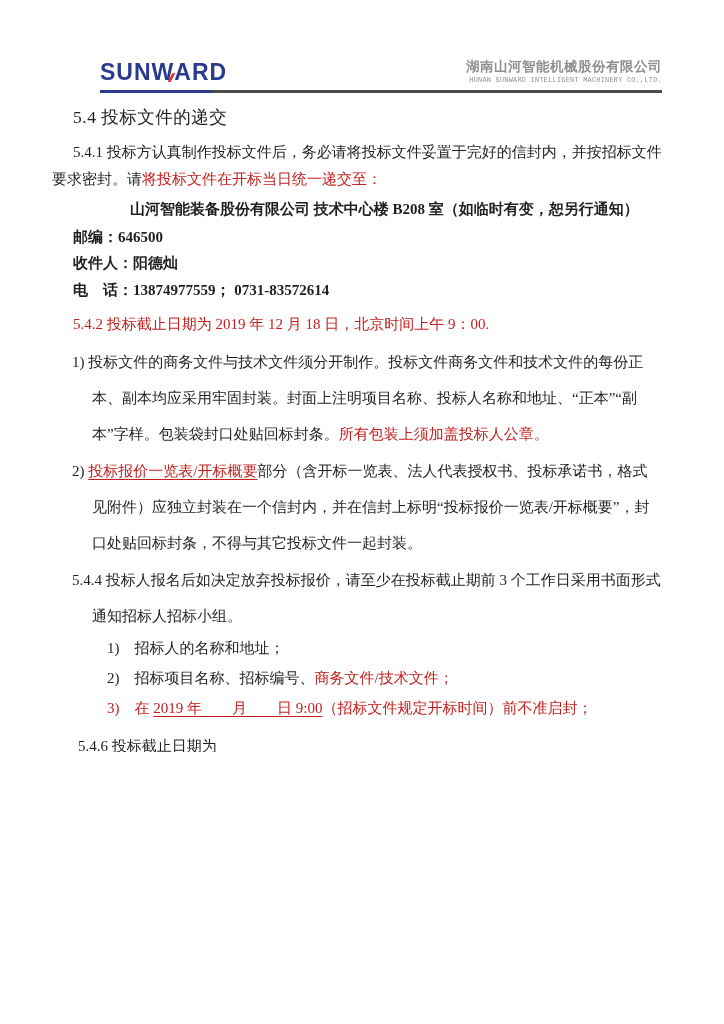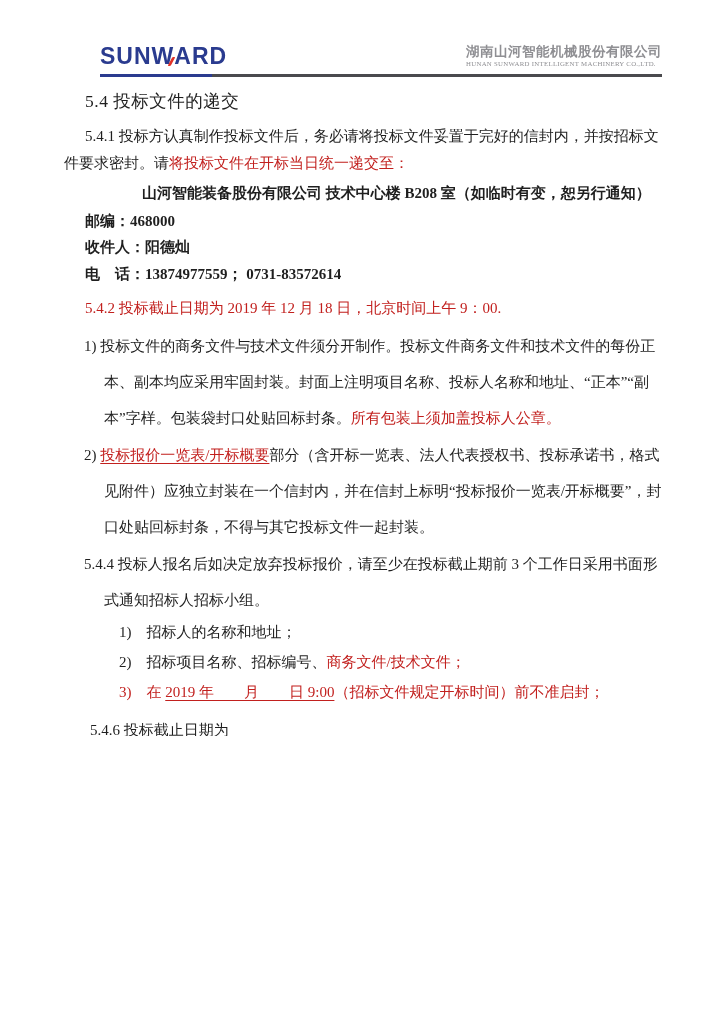--- a/index.html
+++ b/index.html
@@ -8,21 +8,21 @@
     --brand-blue:#2a3b8f;
     --brand-red:#e13228;
     --rule-gray:#4a4a4e;
     --company-gray:#8f8f93;
   }
   *{margin:0;padding:0;box-sizing:border-box;}
   html,body{background:#ffffff;}
   .page{
     position:relative;
     width:724px;height:736px;
-    margin:0 auto;
+    margin:16px auto;
     background:#ffffff;
     font-family:"Liberation Serif","DejaVu Serif",serif;
     color:var(--ink);
     overflow:hidden;
   }
   
   .header{
     position:absolute;top:44px;left:100px;right:62px;
   }
   .header-inner{display:flex;justify-content:space-between;align-items:flex-end;padding-bottom:6px;}
@@ -32,33 +32,33 @@
     color:var(--brand-blue);
     position:relative;line-height:1;
   }
   .logo .w-wrap{position:relative;display:inline-block;}
   .logo .w-accent{
     position:absolute;top:-7px;right:1px;
     width:3px;height:9px;background:var(--brand-red);
     transform:skewX(-28deg);border-radius:1px;
   }
   .company{
-    text-align:left;
-    font-family:Liberation Serif, serif;
+    text-align:right;
+    font-family:Liberation Mono, monospace;
     color:var(--company-gray);
   }
   .company-cn{font-size:13.5px;font-weight:bold;letter-spacing:.5px;line-height:1.15;}
   .company-en{font-size:6.8px;letter-spacing:.3px;line-height:1.3;}
   .header-rule{
     height:2.5px;
     background:linear-gradient(to right,var(--brand-blue) 0 20%,var(--rule-gray) 20% 100%);
   }
   
   .doc{
-    position:absolute;top:86px;left:64px;right:62px;
+    position:absolute;top:86px;left:52px;right:62px;
     font-size:15px;
   }
   .para{line-height:1.78;}
   .h1{font-size:17.5px;padding-left:21px;margin-bottom:6px;letter-spacing:.5px;}
   .indent2{text-indent:21px;margin-bottom:3px;}
   .addr{font-weight:bold;padding-left:21px;line-height:1.76;}
   .addr-co{font-weight:bold;padding-left:78px;line-height:1.76;margin:3px 0 2px 0;}
   .mt8{margin-top:8px;}
   .mt6{margin-top:6px;}
   .hang{padding-left:40px;text-indent:-20px;line-height:2.42;}
@@ -90,21 +90,21 @@
       </div>
     </div>
     <div class="header-rule"></div>
   </div>
 
   <div class="doc">
     <div class="para h1">5.4 投标文件的递交</div>
     <div id="paragraphs">
         <div class="para indent2"><span>5.4.1 投标方认真制作投标文件后，务必请将投标文件妥置于完好的信封内，并按招标文件要求密封。请</span><span class="red">将投标文件在开标当日统一递交至：</span></div>
         <div class="para addr-co"><span>山河智能装备股份有限公司 技术中心楼 B208 室（如临时有变，恕另行通知）</span></div>
-        <div class="para addr"><span>邮编：468000</span></div>
+        <div class="para addr"><span>邮编：646500</span></div>
         <div class="para addr"><span>收件人：阳德灿</span></div>
         <div class="para addr"><span>电　话：13874977559；  0731-83572614</span></div>
         <div class="para indent2 mt8"><span class="red">5.4.2 投标截止日期为 2019 年 12 月 18 日，北京时间上午 9：00.</span></div>
         <div class="para hang mt6"><span>1) 投标文件的商务文件与技术文件须分开制作。投标文件商务文件和技术文件的每份正本、副本均应采用牢固封装。封面上注明项目名称、投标人名称和地址、“正本”“副本”字样。包装袋封口处贴回标封条。</span><span class="red">所有包装上须加盖投标人公章。</span></div>
         <div class="para hang"><span>2) </span><span class="red u">投标报价一览表/开标概要</span><span>部分（含开标一览表、法人代表授权书、投标承诺书，格式见附件）应独立封装在一个信封内，并在信封上标明“投标报价一览表/开标概要”，封口处贴回标封条，不得与其它投标文件一起封装。</span></div>
         <div class="para hang"><span>5.4.4 投标人报名后如决定放弃投标报价，请至少在投标截止期前 3 个工作日采用书面形式通知招标人招标小组。</span></div>
         <div class="para sub"><span>1)　招标人的名称和地址；</span></div>
         <div class="para sub"><span>2)　招标项目名称、招标编号、</span><span class="red">商务文件/技术文件；</span></div>
         <div class="para sub"><span class="red">3)　</span><span class="red">在 </span><span class="red u">2019 年　　月　　日 9:00</span><span class="red">（招标文件规定开标时间）前不准启封；</span></div>
         <div class="para p546"><span>5.4.6 投标截止日期为</span></div>

